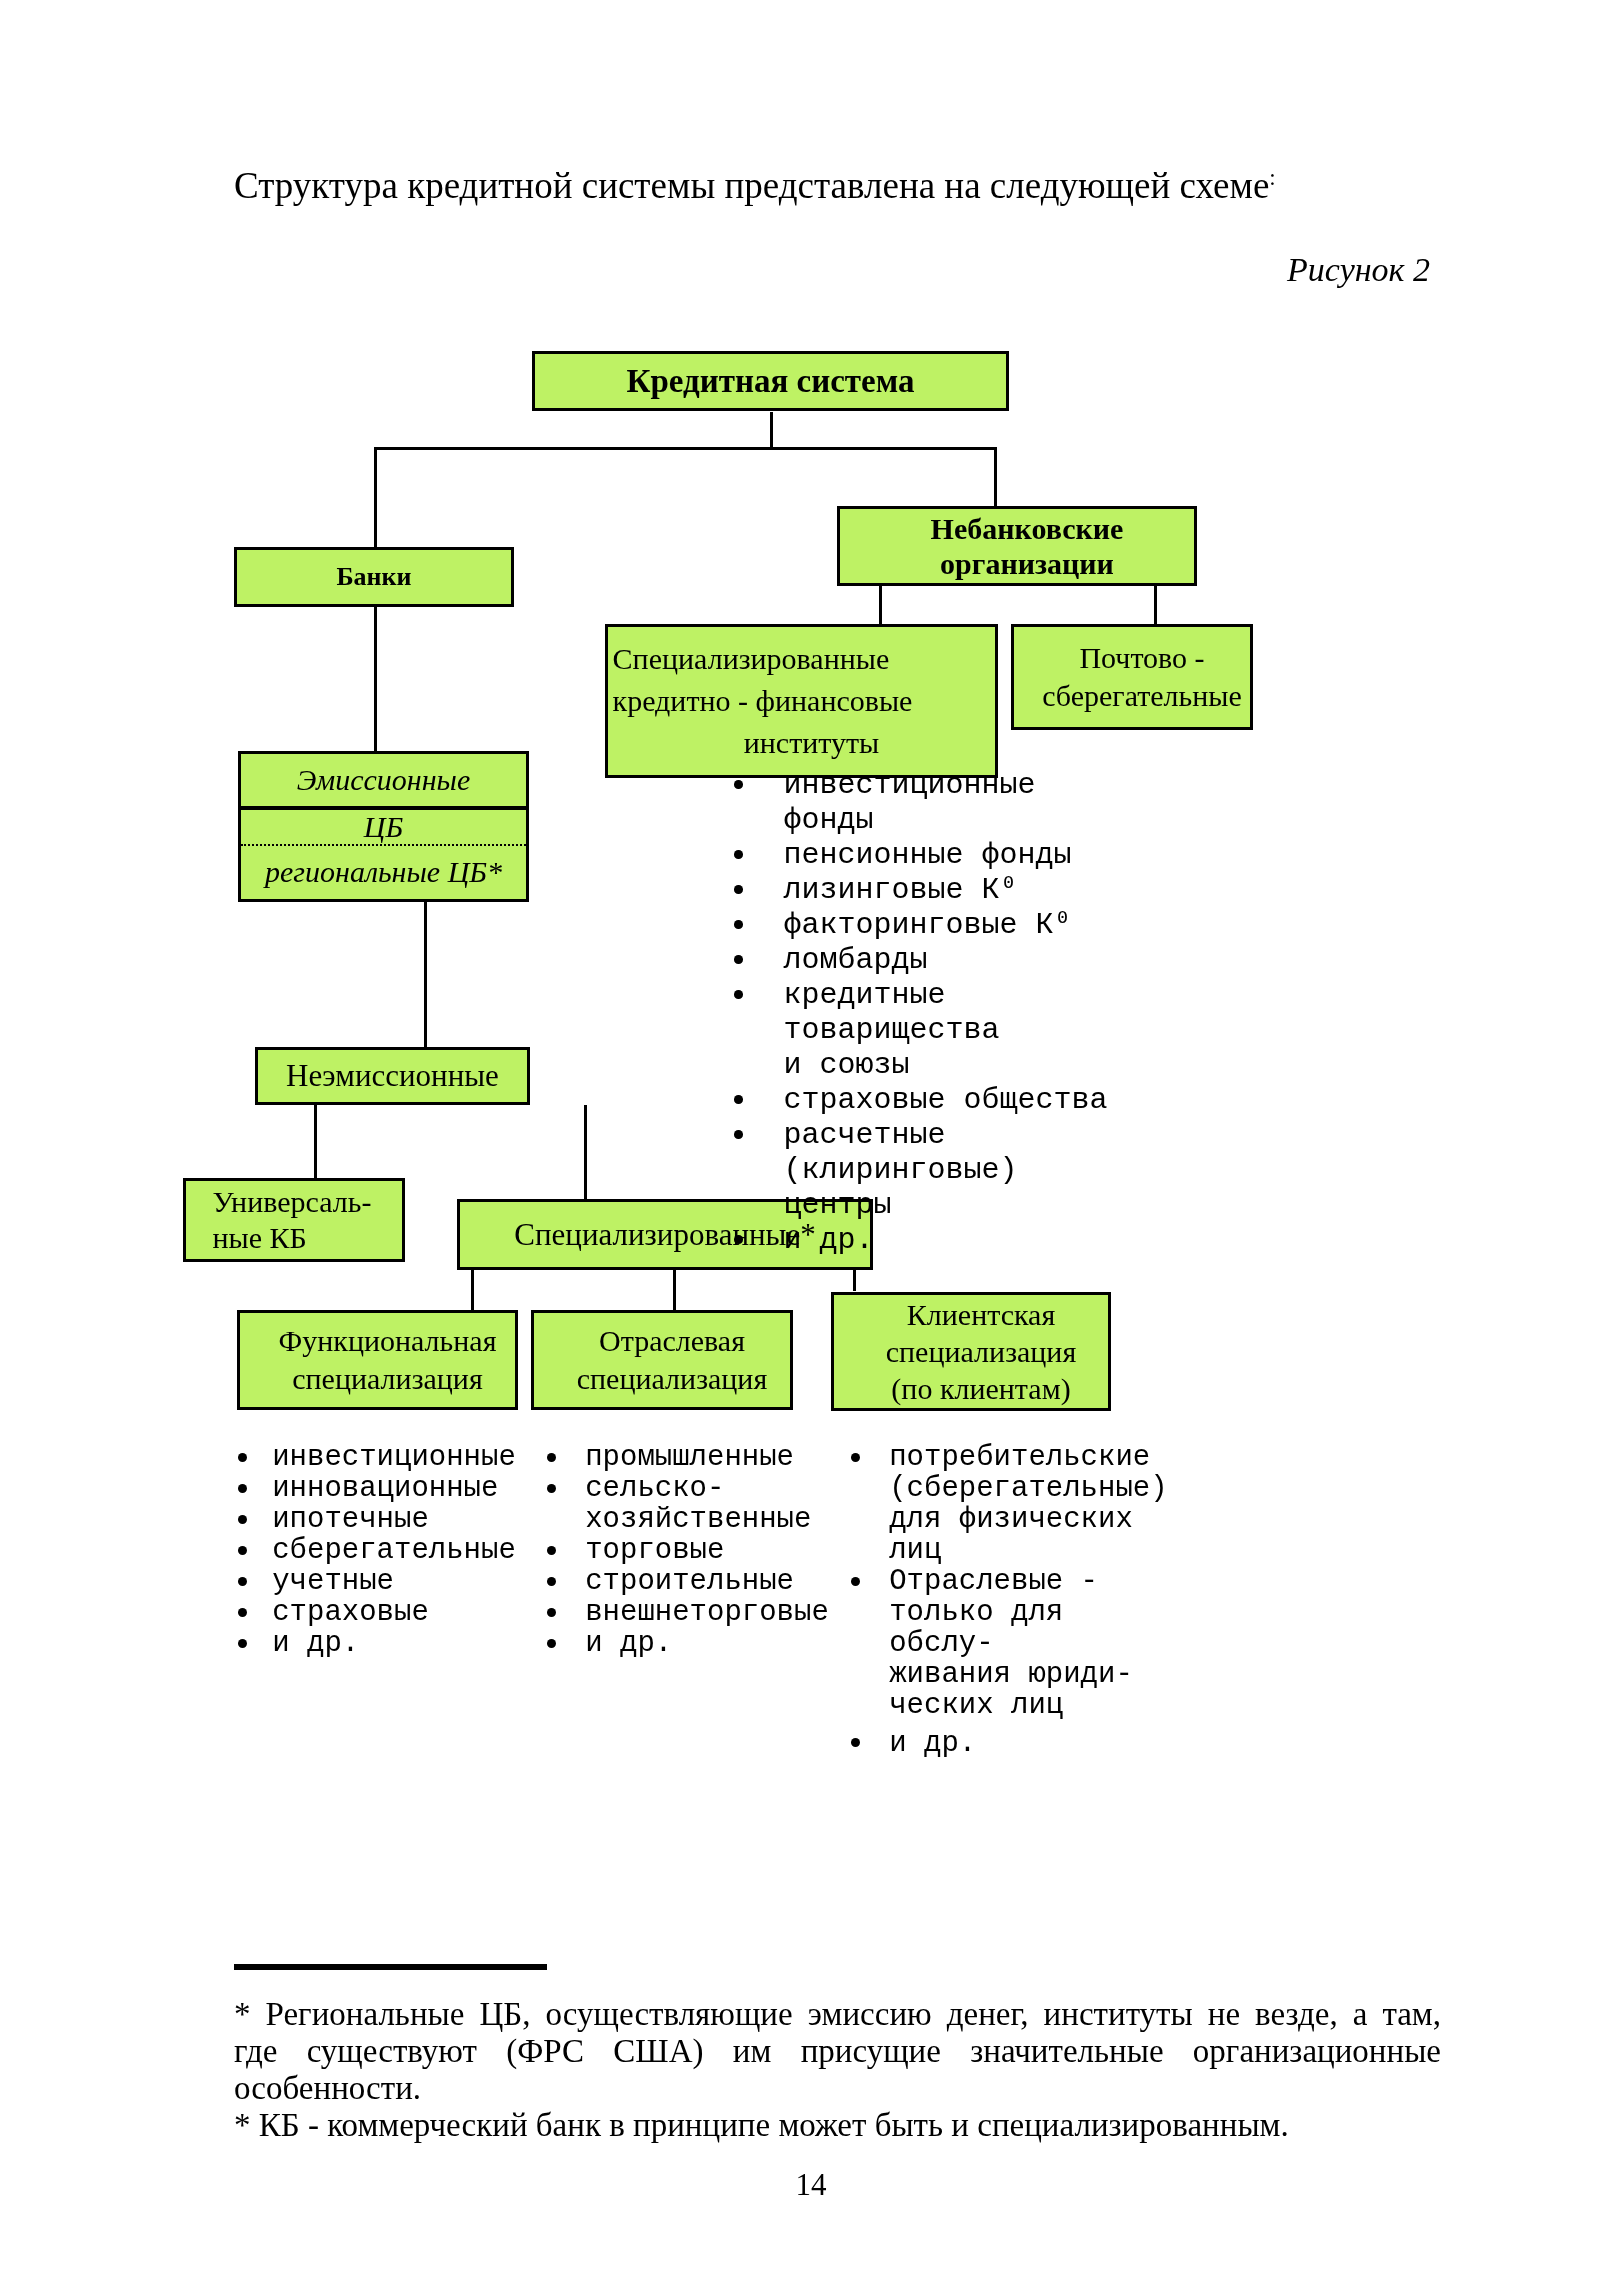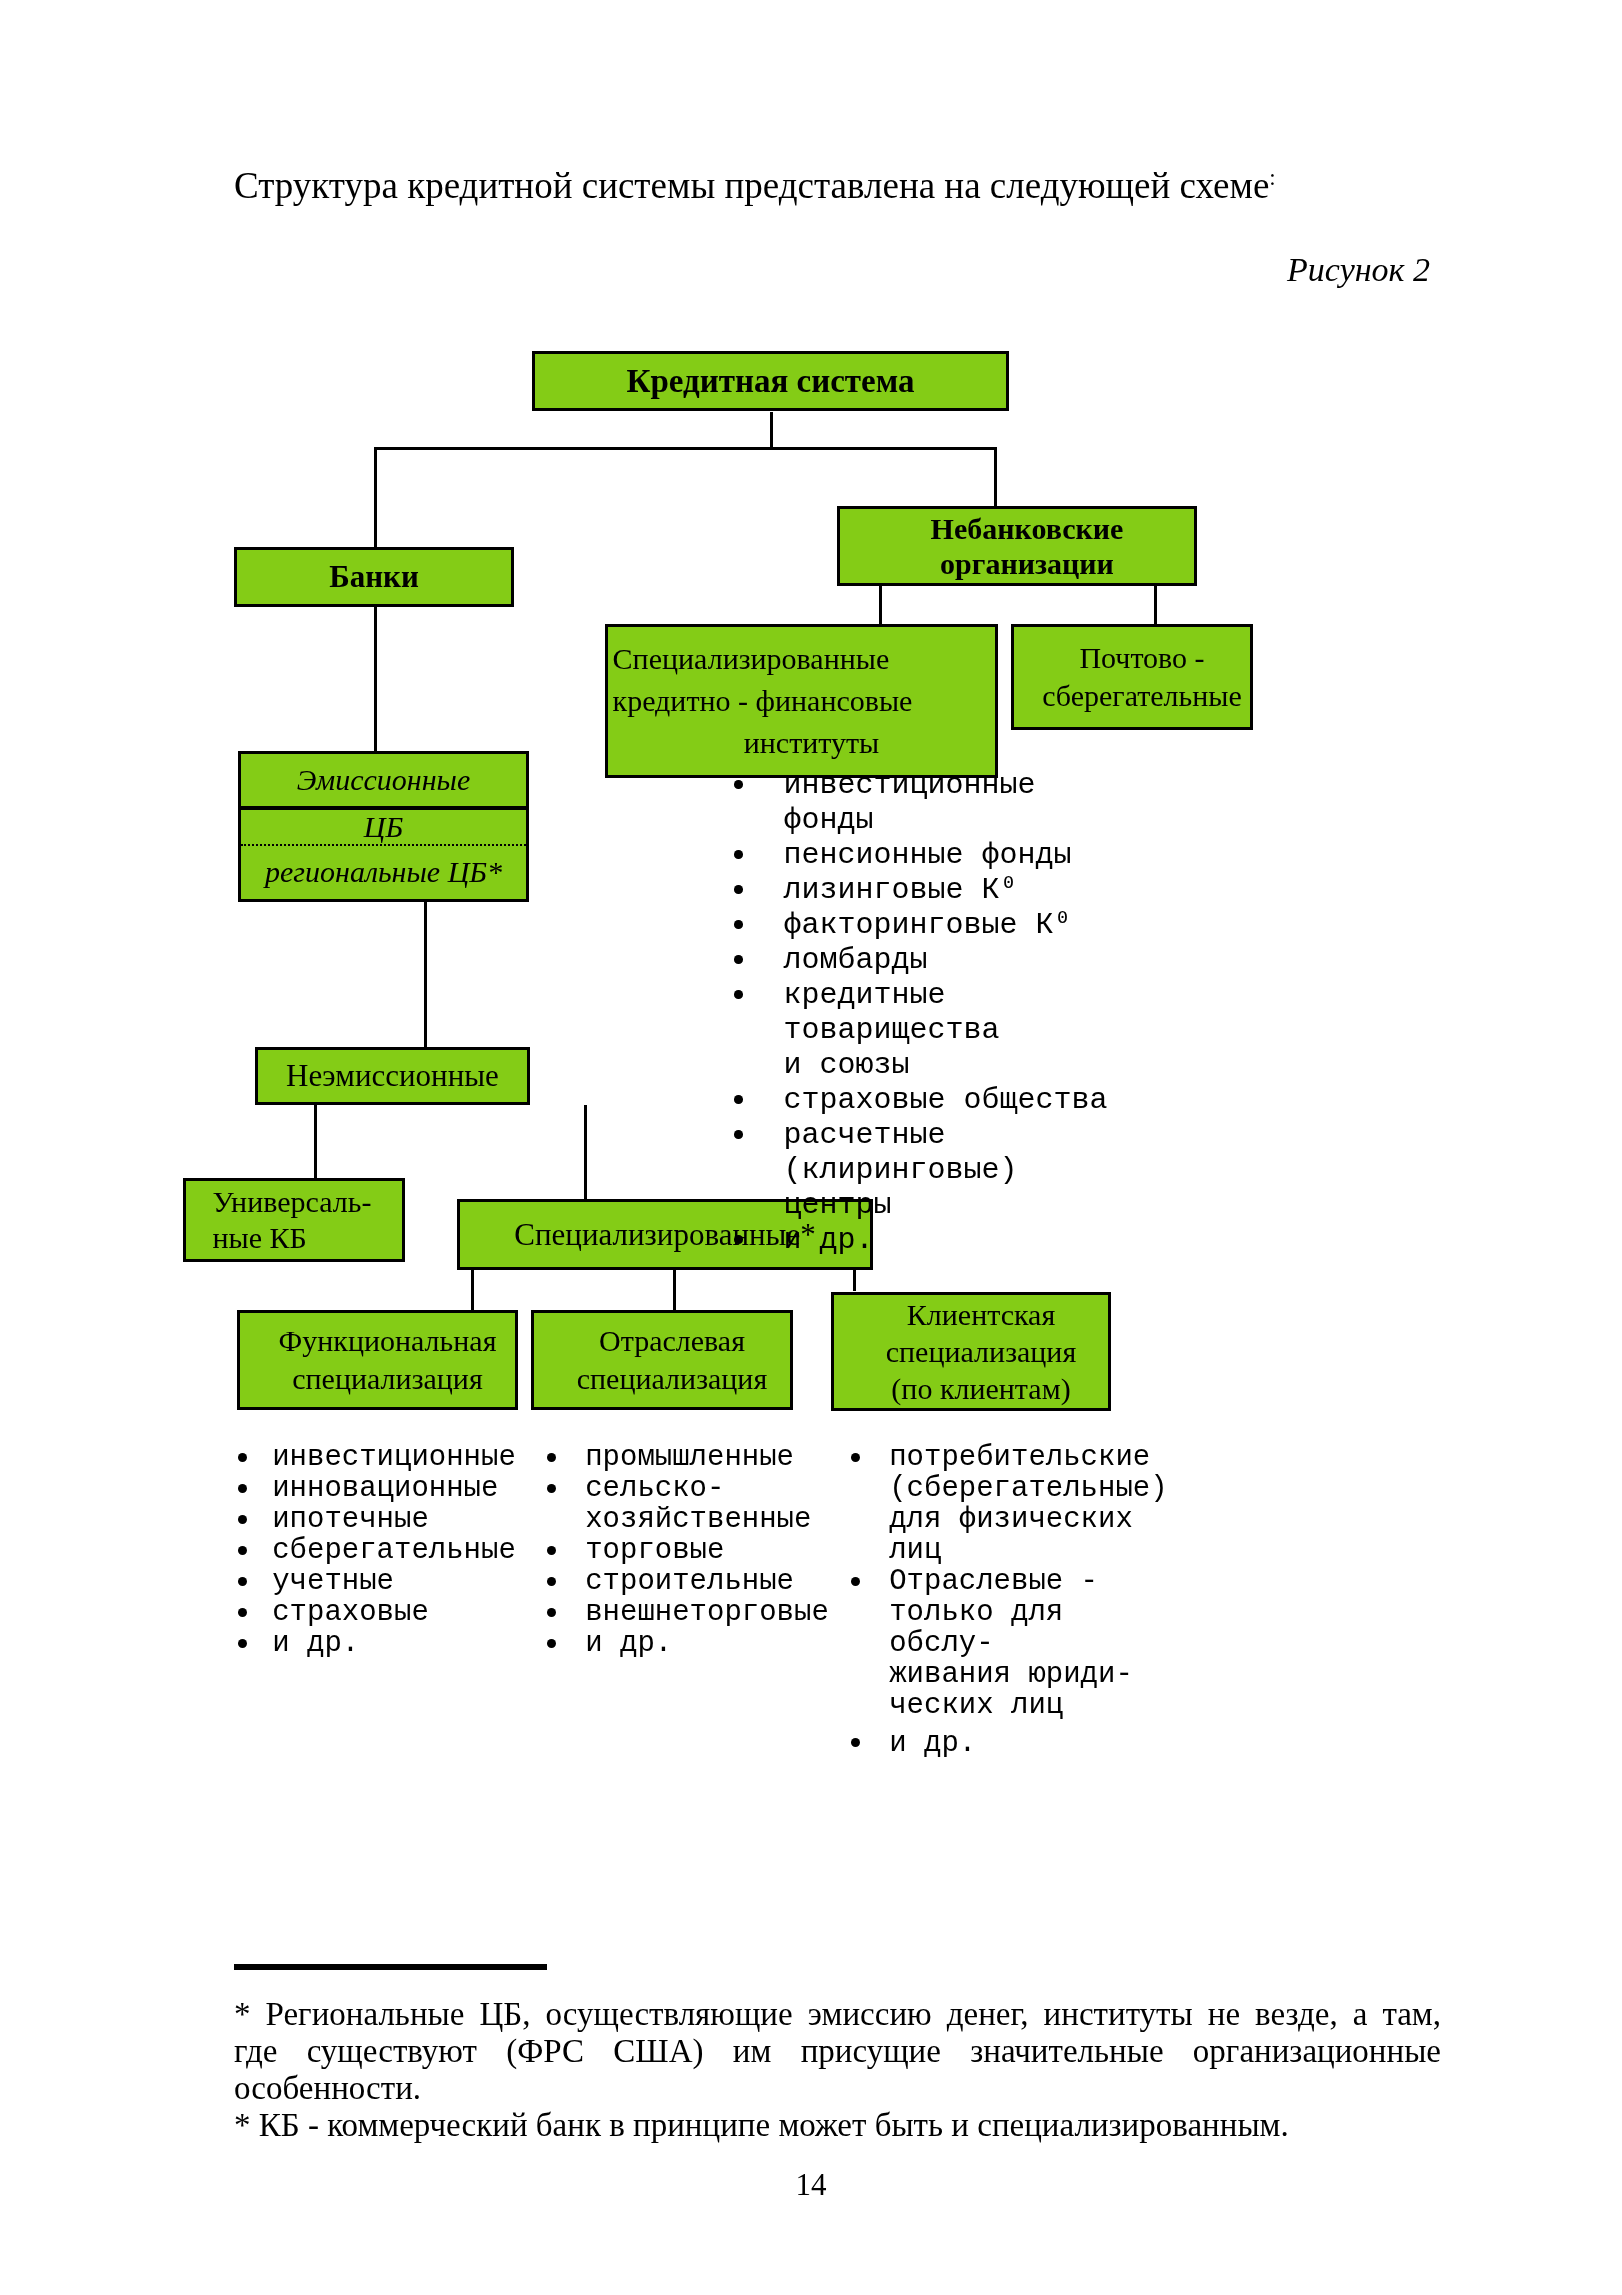--- a/index.html
+++ b/index.html
@@ -1,20 +1,20 @@
 <!DOCTYPE html>
 <html style="font-size:10.5px"><head>
 <meta charset="utf-8">
 <style>
   html,body{margin:0;padding:0;background:#888;}
   #page{position:relative;width:1622px;height:2295px;background:#ffffff;
         font-family:"Liberation Serif",serif;color:#000;overflow:hidden;}
   .abs{position:absolute;}
   
-  .box{position:absolute;border:3.9px solid #000;background:#84cc16;box-sizing:border-box;
+  .box{position:absolute;border:3.9px solid #000;background:#bef264;box-sizing:border-box;
        display:flex;flex-direction:column;justify-content:center;align-items:center;
        font-size:30px;line-height:38px;text-align:center;}
   .box.bold{font-weight:bold;}
   .box .ln{display:block;width:100%;padding-left:20px;}
   
   .vline{position:absolute;width:2.6px;background:#000;}
   .hline{position:absolute;height:2.6px;background:#000;}
   
   #emission-box{justify-content:flex-start;padding:0;font-style:italic;}
   .esec{width:100%;display:flex;align-items:center;justify-content:center;box-sizing:border-box;}
@@ -58,21 +58,21 @@
   <div class="vline" style="left:374px;top:606px;height:147px;"></div>
   <div class="vline" style="left:424px;top:902px;height:147px;"></div>
   <div class="vline" style="left:314px;top:1105px;height:73px;"></div>
   <div class="vline" style="left:584px;top:1105px;height:94px;"></div>
   <div class="vline" style="left:471px;top:1269px;height:41px;"></div>
   <div class="vline" style="left:673px;top:1269px;height:41px;"></div>
   <div class="vline" style="left:853px;top:1269px;height:22px;"></div>
 
   <div class="box bold" style="left:532px;top:351px;width:477px;height:60px;font-size:33px;">Кредитная система</div>
 
-  <div class="box bold" style="left:234px;top:547px;width:280px;height:60px;font-size:31px;">Банки</div>
+  <div class="box bold" style="left:234px;top:547px;width:280px;height:60px;font-size:26px;">Банки</div>
 
   <div class="box bold" style="left:837px;top:506px;width:360px;height:80px;line-height:35px;">
     <span class="ln">Небанковские</span>
     <span class="ln">организации</span>
   </div>
 
   <div class="box" style="left:605px;top:624px;width:393px;height:154px;line-height:42px;">
     <span class="ln" style="text-align:left;padding-left:9.2px;">Специализированные</span>
     <span class="ln" style="text-align:left;padding-left:9.2px;">кредитно - финансовые</span>
     <span class="ln">институты</span>

